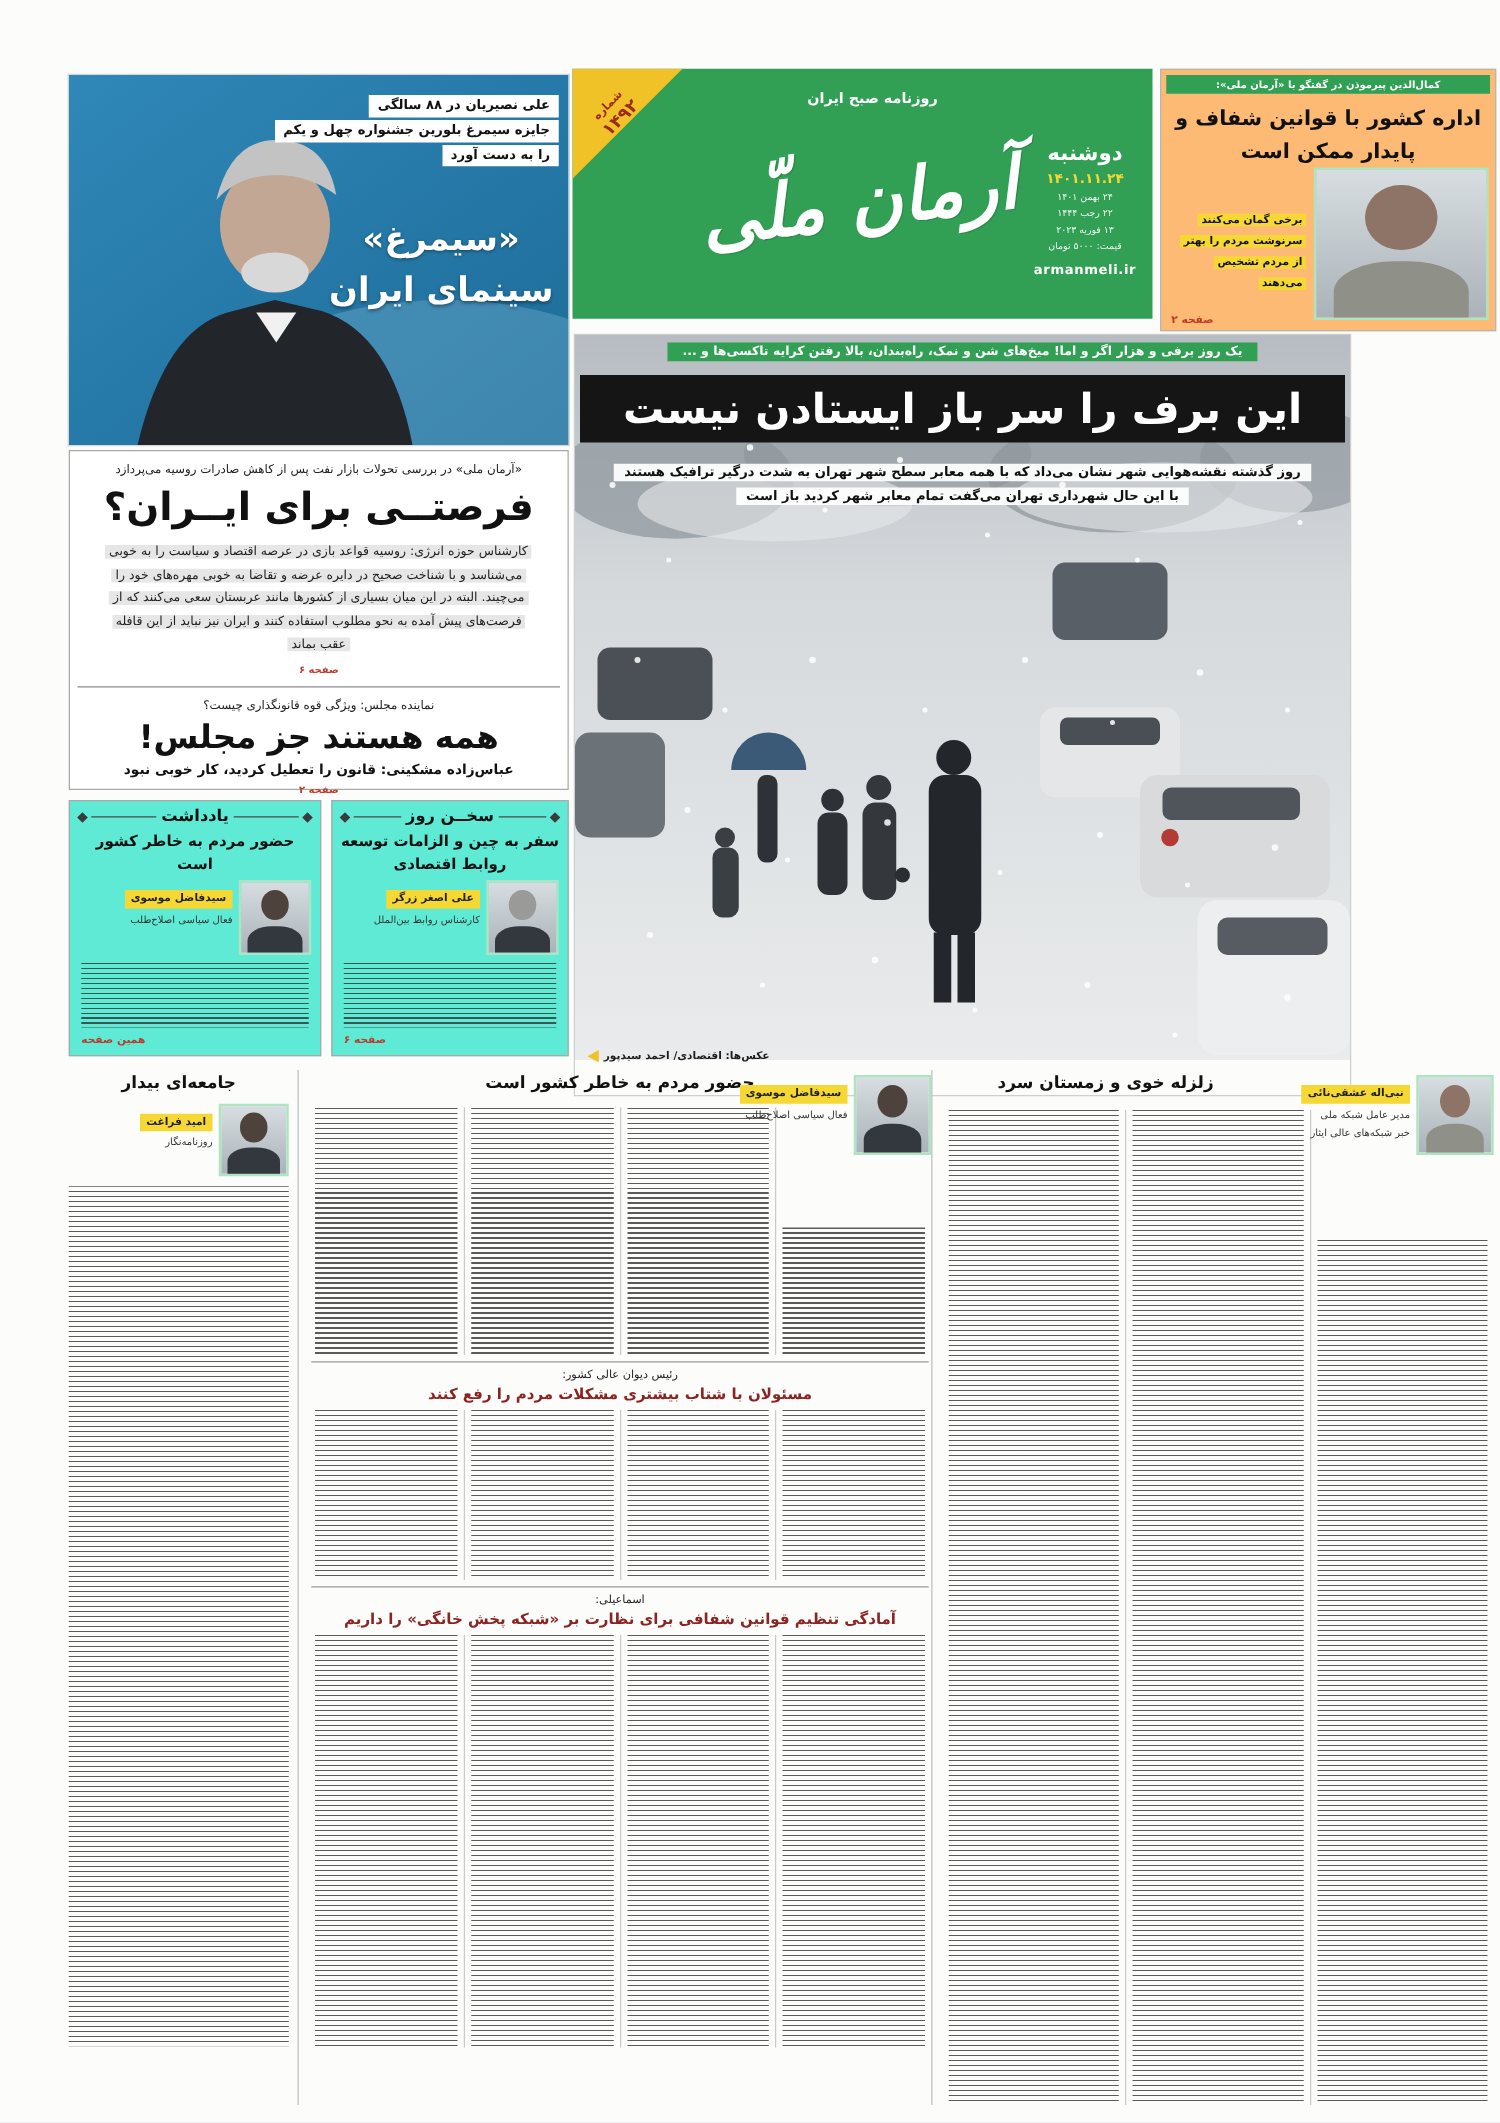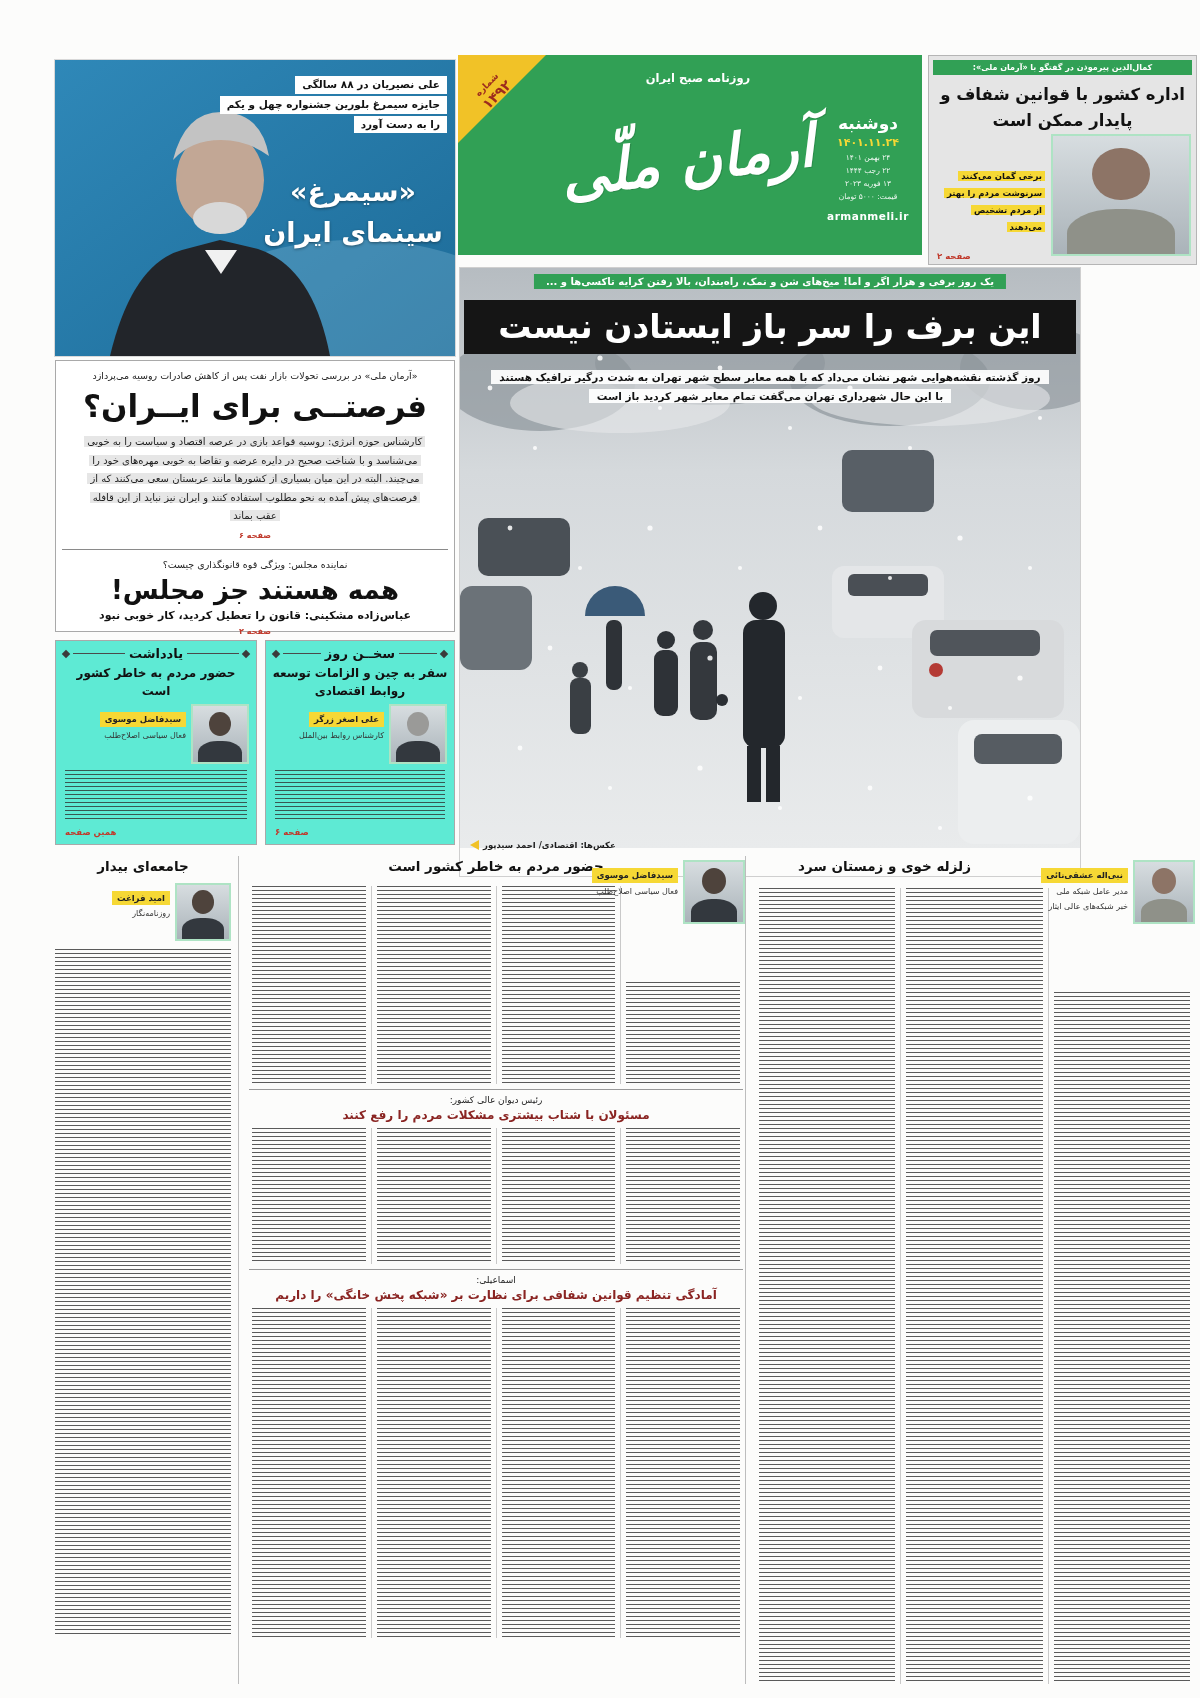--- a/index.html
+++ b/index.html
@@ -42,21 +42,21 @@
   .tagline{position:absolute;left:165px;top:16px;width:150px;text-align:center;color:#fff;font-size:11.5px;font-weight:bold;letter-spacing:1px;}
   .logo{position:absolute;left:80px;top:36px;width:300px;height:150px;color:#fff;font-size:58px;font-weight:800;font-style:italic;
         transform:rotate(-7deg);text-align:center;line-height:140px;white-space:nowrap;text-shadow:1px 1px 0 rgba(0,0,0,.12);}
   .mast-info{position:absolute;right:8px;top:58px;width:92px;text-align:center;color:#fff;}
   .mast-info .weekday{font-size:17px;font-weight:800;}
   .mast-info .date-main{color:#f6d835;font-size:11px;font-weight:bold;margin-top:3px;}
   .mast-info .dl{font-size:7.5px;opacity:.92;margin-top:4px;}
   .mast-info .site{font-size:10.5px;font-weight:bold;margin-top:9px;letter-spacing:.5px;}
 
   
-  .interview{position:absolute;left:928px;top:55px;width:267px;height:208px;border:1px solid #b5b5b5;background:#e5e5e5;}
+  .interview{position:absolute;left:928px;top:55px;width:267px;height:208px;border:1px solid #b5b5b5;background:#fdba74;}
   .iv-kicker{margin:4px;height:15px;background:#31a055;color:#fff;font-size:8px;line-height:15px;text-align:center;font-weight:bold;
              white-space:nowrap;overflow:hidden;}
   .iv-headline{position:absolute;top:26px;right:8px;left:8px;text-align:center;font-size:16.5px;font-weight:800;line-height:1.55;}
   .iv-photo{position:absolute;right:5px;top:78px;width:140px;height:122px;}
   .iv-quote{position:absolute;left:8px;top:112px;width:108px;font-size:8.5px;font-weight:bold;line-height:2;text-align:right;}
   .iv-quote span{background:#f6d835;padding:0 3px;box-decoration-break:clone;-webkit-box-decoration-break:clone;}
   .iv-ref{position:absolute;bottom:3px;left:8px;}
 
   
   .lead{position:absolute;left:460px;top:268px;width:620px;height:608px;overflow:hidden;box-shadow:0 0 0 1px #cfcfcf;}

